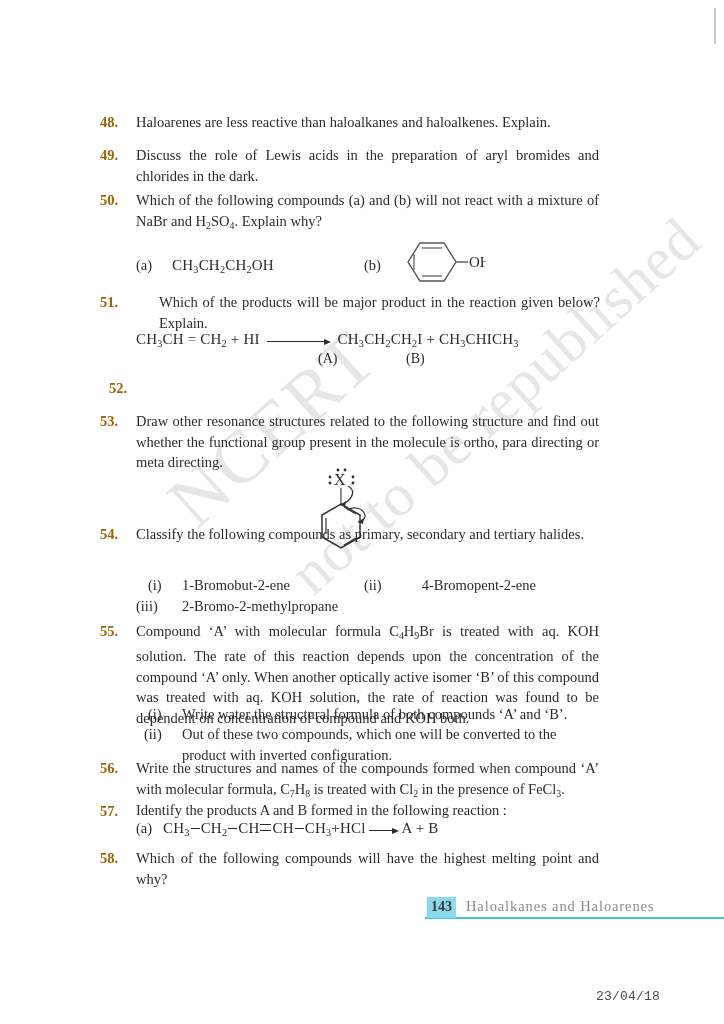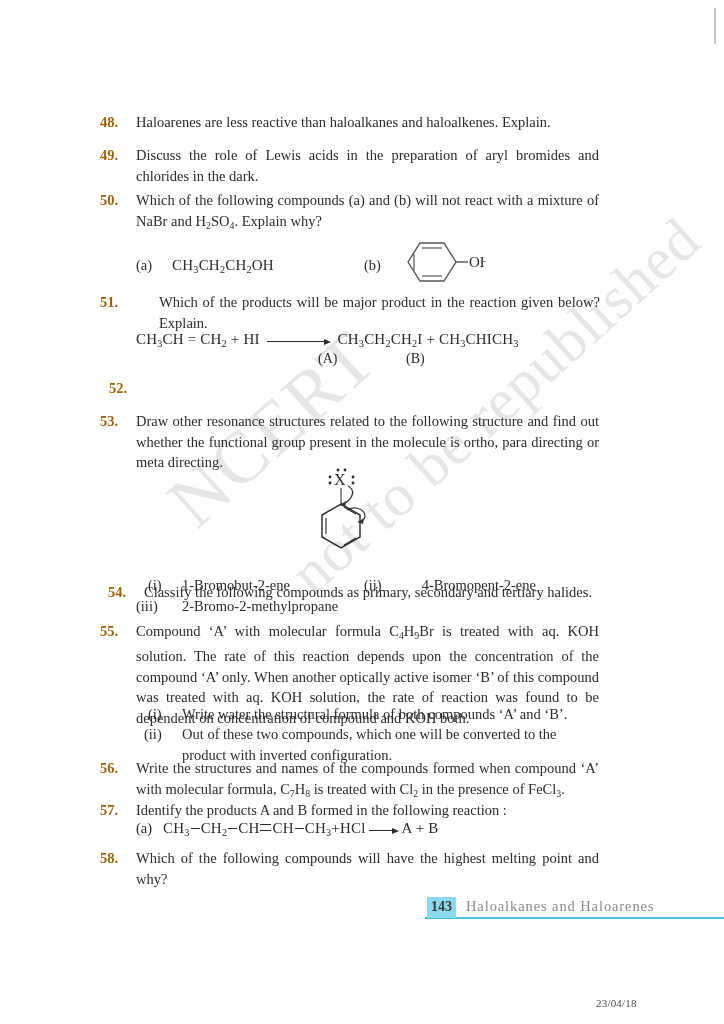--- a/index.html
+++ b/index.html
@@ -182,25 +182,24 @@
     top: 14px;
     font-size: 14.5px;
     color: #8a8a8a;
     letter-spacing: 0.9px;
     white-space: nowrap;
   }
   .datestamp {
     position: absolute;
     left: 596px;
     top: 105px;
-    font-family: Liberation Serif, serif;
-    font-size: 11px;
+    font-family: Liberation Mono, monospace;
+    font-size: 13px;
     color: #4a4a4a;
     letter-spacing: 0.2px;
-    margin-top: 8px;
   }
 </style>
 </head>
 <body>
 
 <div class="page">
 
   <div class="edge-mark"></div>
 
   <div class="watermark">
@@ -295,21 +294,21 @@
         <line x1="44" y1="79" x2="56" y2="72" stroke="#333" stroke-width="1.2"></line>
 
         <path d="M48,20 C58,26 50,36 40,39" fill="none" stroke="#333" stroke-width="1.2"></path>
         <polygon points="40,39 46,35 45,41" fill="#333"></polygon>
 
         <path d="M47,44 C63,36 72,54 58,56" fill="none" stroke="#333" stroke-width="1.2"></path>
         <polygon points="58,56 64,52 63,58" fill="#333"></polygon>
       </svg>
     </div>
 
-    <div class="qitem" style="left:100px; top:582px; width:500px;justify-content:center;">
+    <div class="qitem" style="left:100px; top:524px; width:500px;">
       <div class="qnum">54.</div>
       <div class="qbody">Classify the following compounds as primary, secondary and tertiary halides.</div>
     </div>
     <div class="subrow" style="position:absolute; left:148px; top:575px; width:450px;">
       <span class="sublabel">(i)</span>
       <span class="subtext">1-Bromobut-2-ene</span>
       <span style="margin-left:74px;">(ii)</span>
       <span style="margin-left:40px;">4-Bromopent-2-ene</span>
     </div>
     <div class="subrow" style="position:absolute; left:136px; top:596px; width:450px;">
@@ -328,21 +327,21 @@
     <div class="subrow" style="position:absolute; left:144px; top:724px; width:455px;">
       <span class="sublabel" style="flex:0 0 38px;">(ii)</span>
       <span class="subtext" style="flex:1 1 auto;">Out of these two compounds, which one will be converted to the product with inverted configuration.</span>
     </div>
 
     <div class="qitem" style="left:100px; top:758px; width:500px;">
       <div class="qnum">56.</div>
       <div class="qbody justify" style="width:463px;"><span>Write the structures and names of the compounds formed when compound ‘A’ with molecular formula, C</span><sub>7</sub><span>H</span><sub>8</sub><span> is treated with Cl</span><sub>2</sub><span> in the presence of FeCl</span><sub>3</sub><span>.</span></div>
     </div>
 
-    <div class="qitem" style="left:100px; top:800px; width:500px;">
+    <div class="qitem" style="left:100px; top:800px; width:500px;align-items:flex-end;">
       <div class="qnum">57.</div>
       <div class="qbody">Identify the products A and B formed in the following reaction :</div>
     </div>
     <div style="position:absolute; left:136px; top:819px;">
       <span style="font-size:14.5px;">(a)</span>
       <span class="formula" style="margin-left:7px;"><span>CH<sub>3</sub></span><span class="bond-line"></span><span>CH<sub>2</sub></span><span class="bond-line"></span><span>CH</span><span class="dbond"></span><span>CH</span><span class="bond-line"></span><span>CH<sub>3</sub></span><span>+HCl</span><span class="arrow">
             <span class="shaft" style="width:24px;"></span>
             <span class="head"></span>
           </span><span>A + B</span></span>
     </div>

